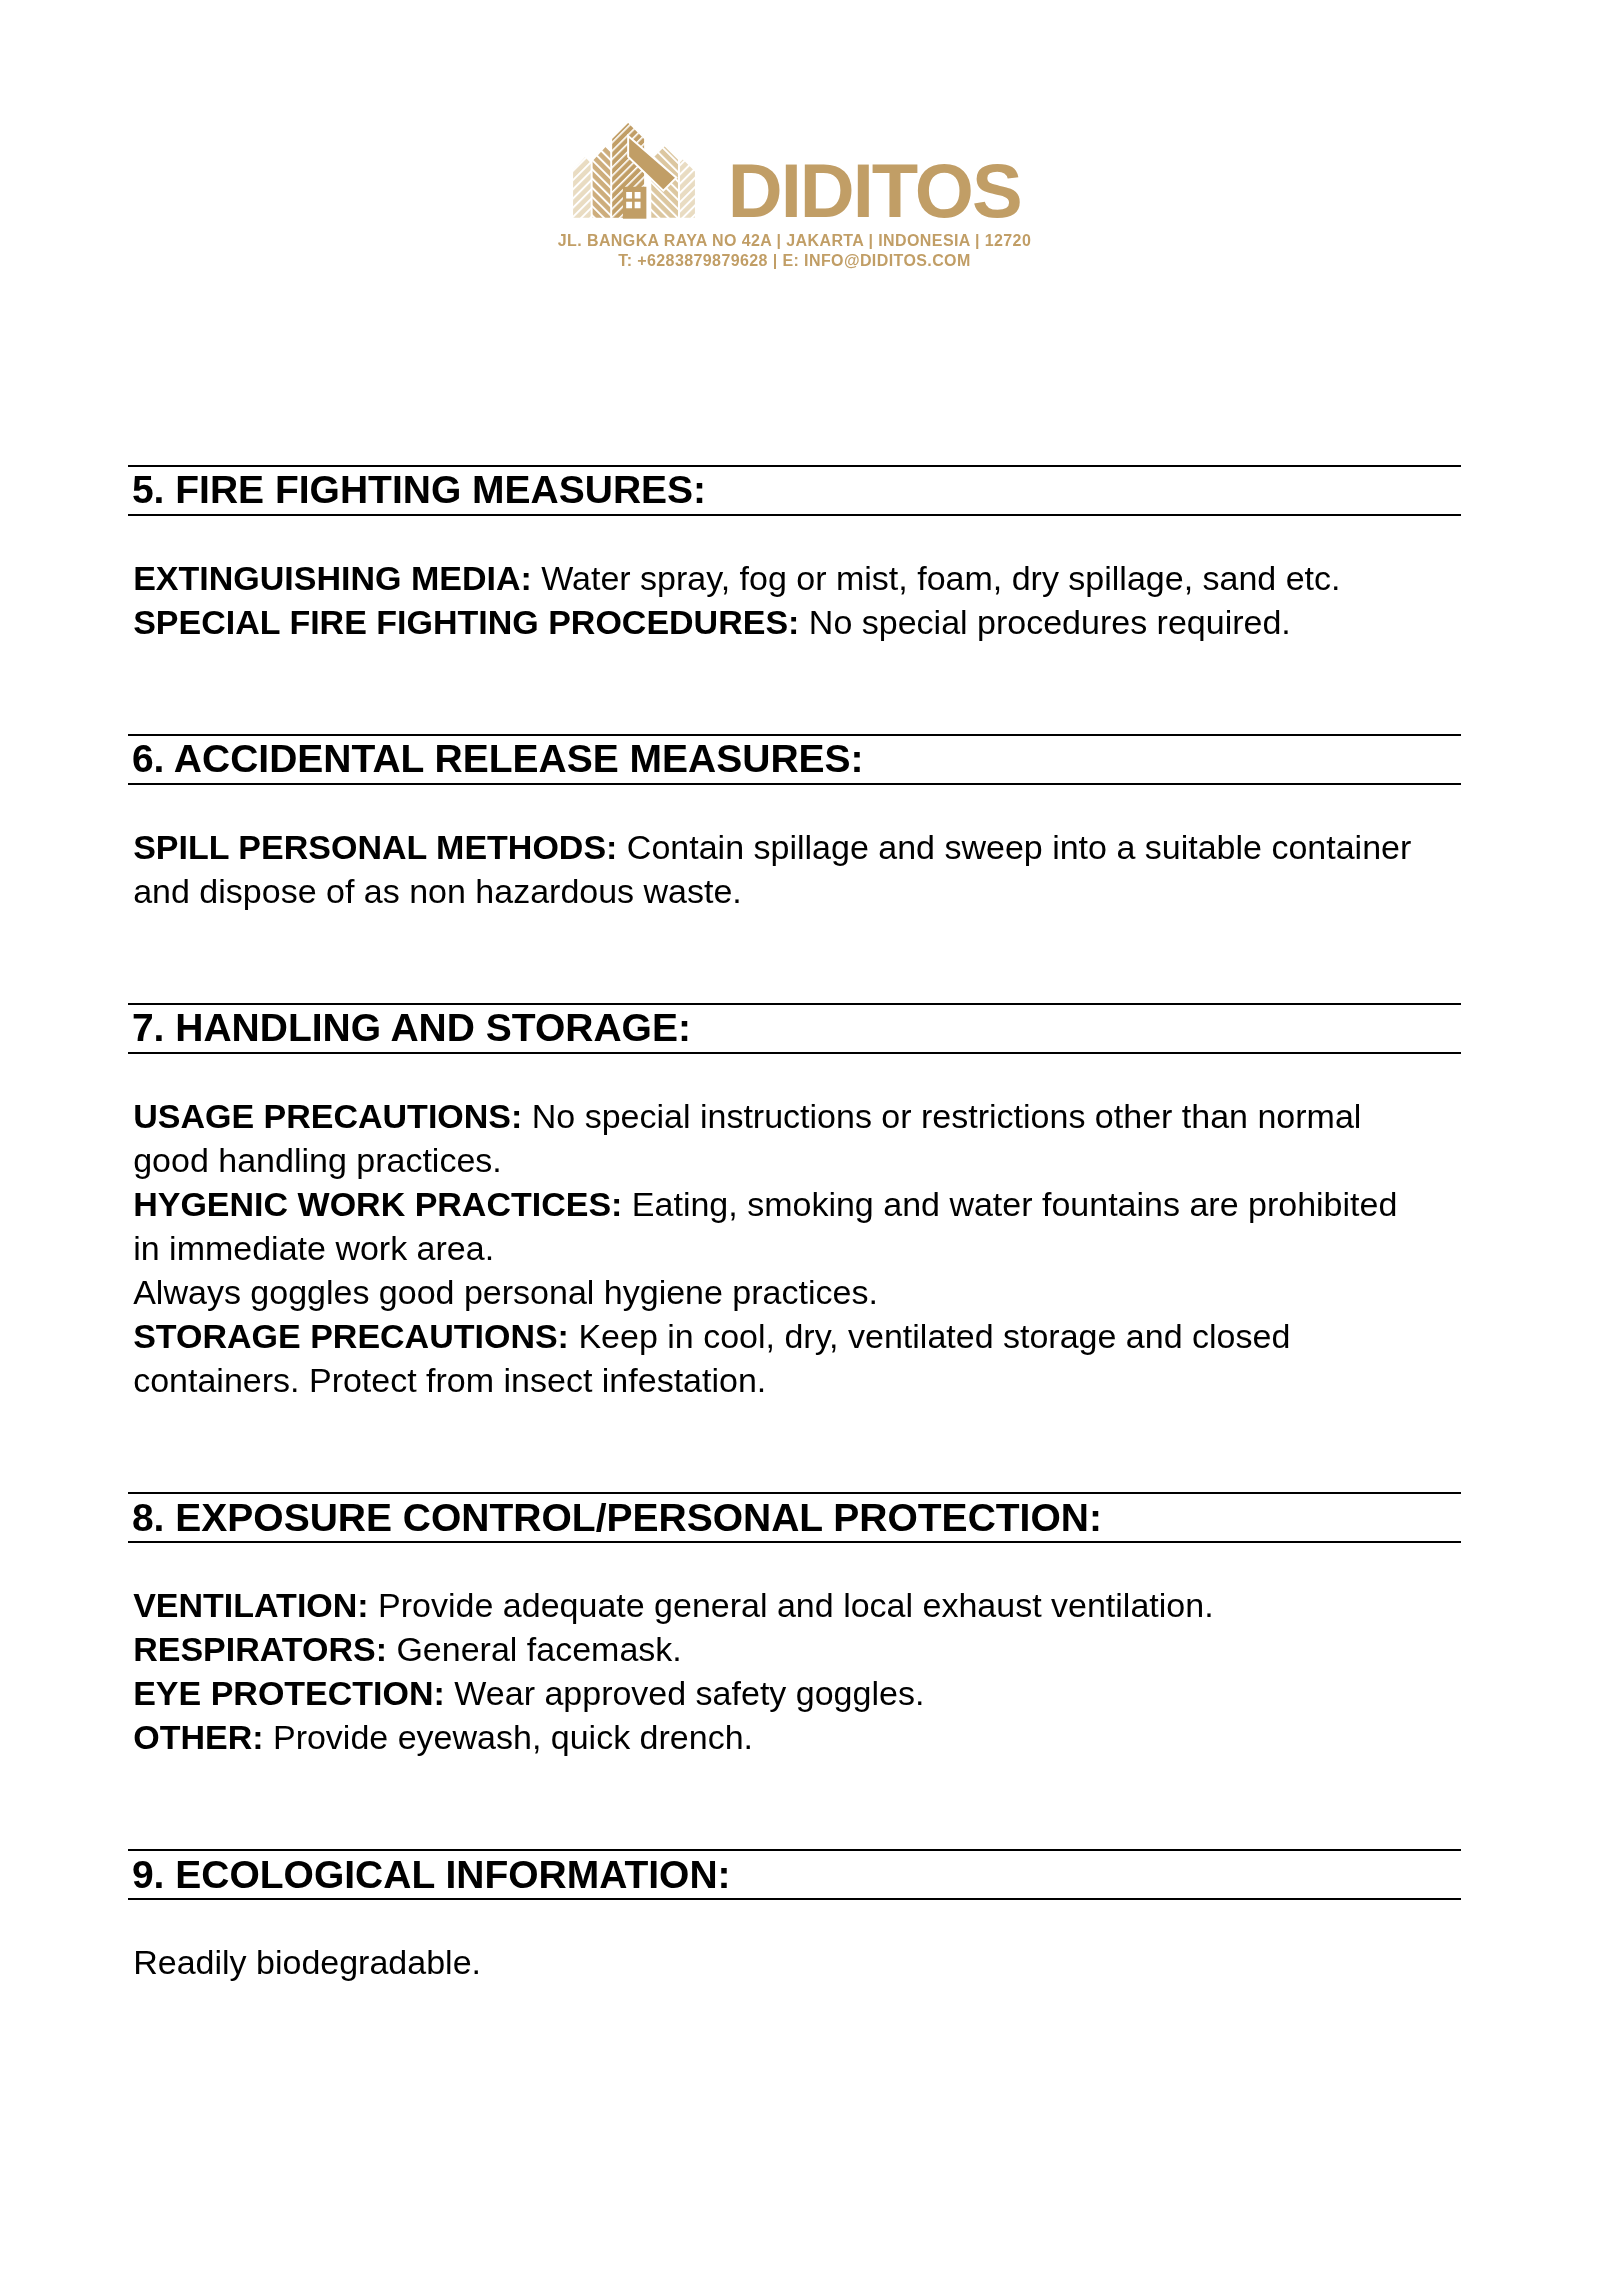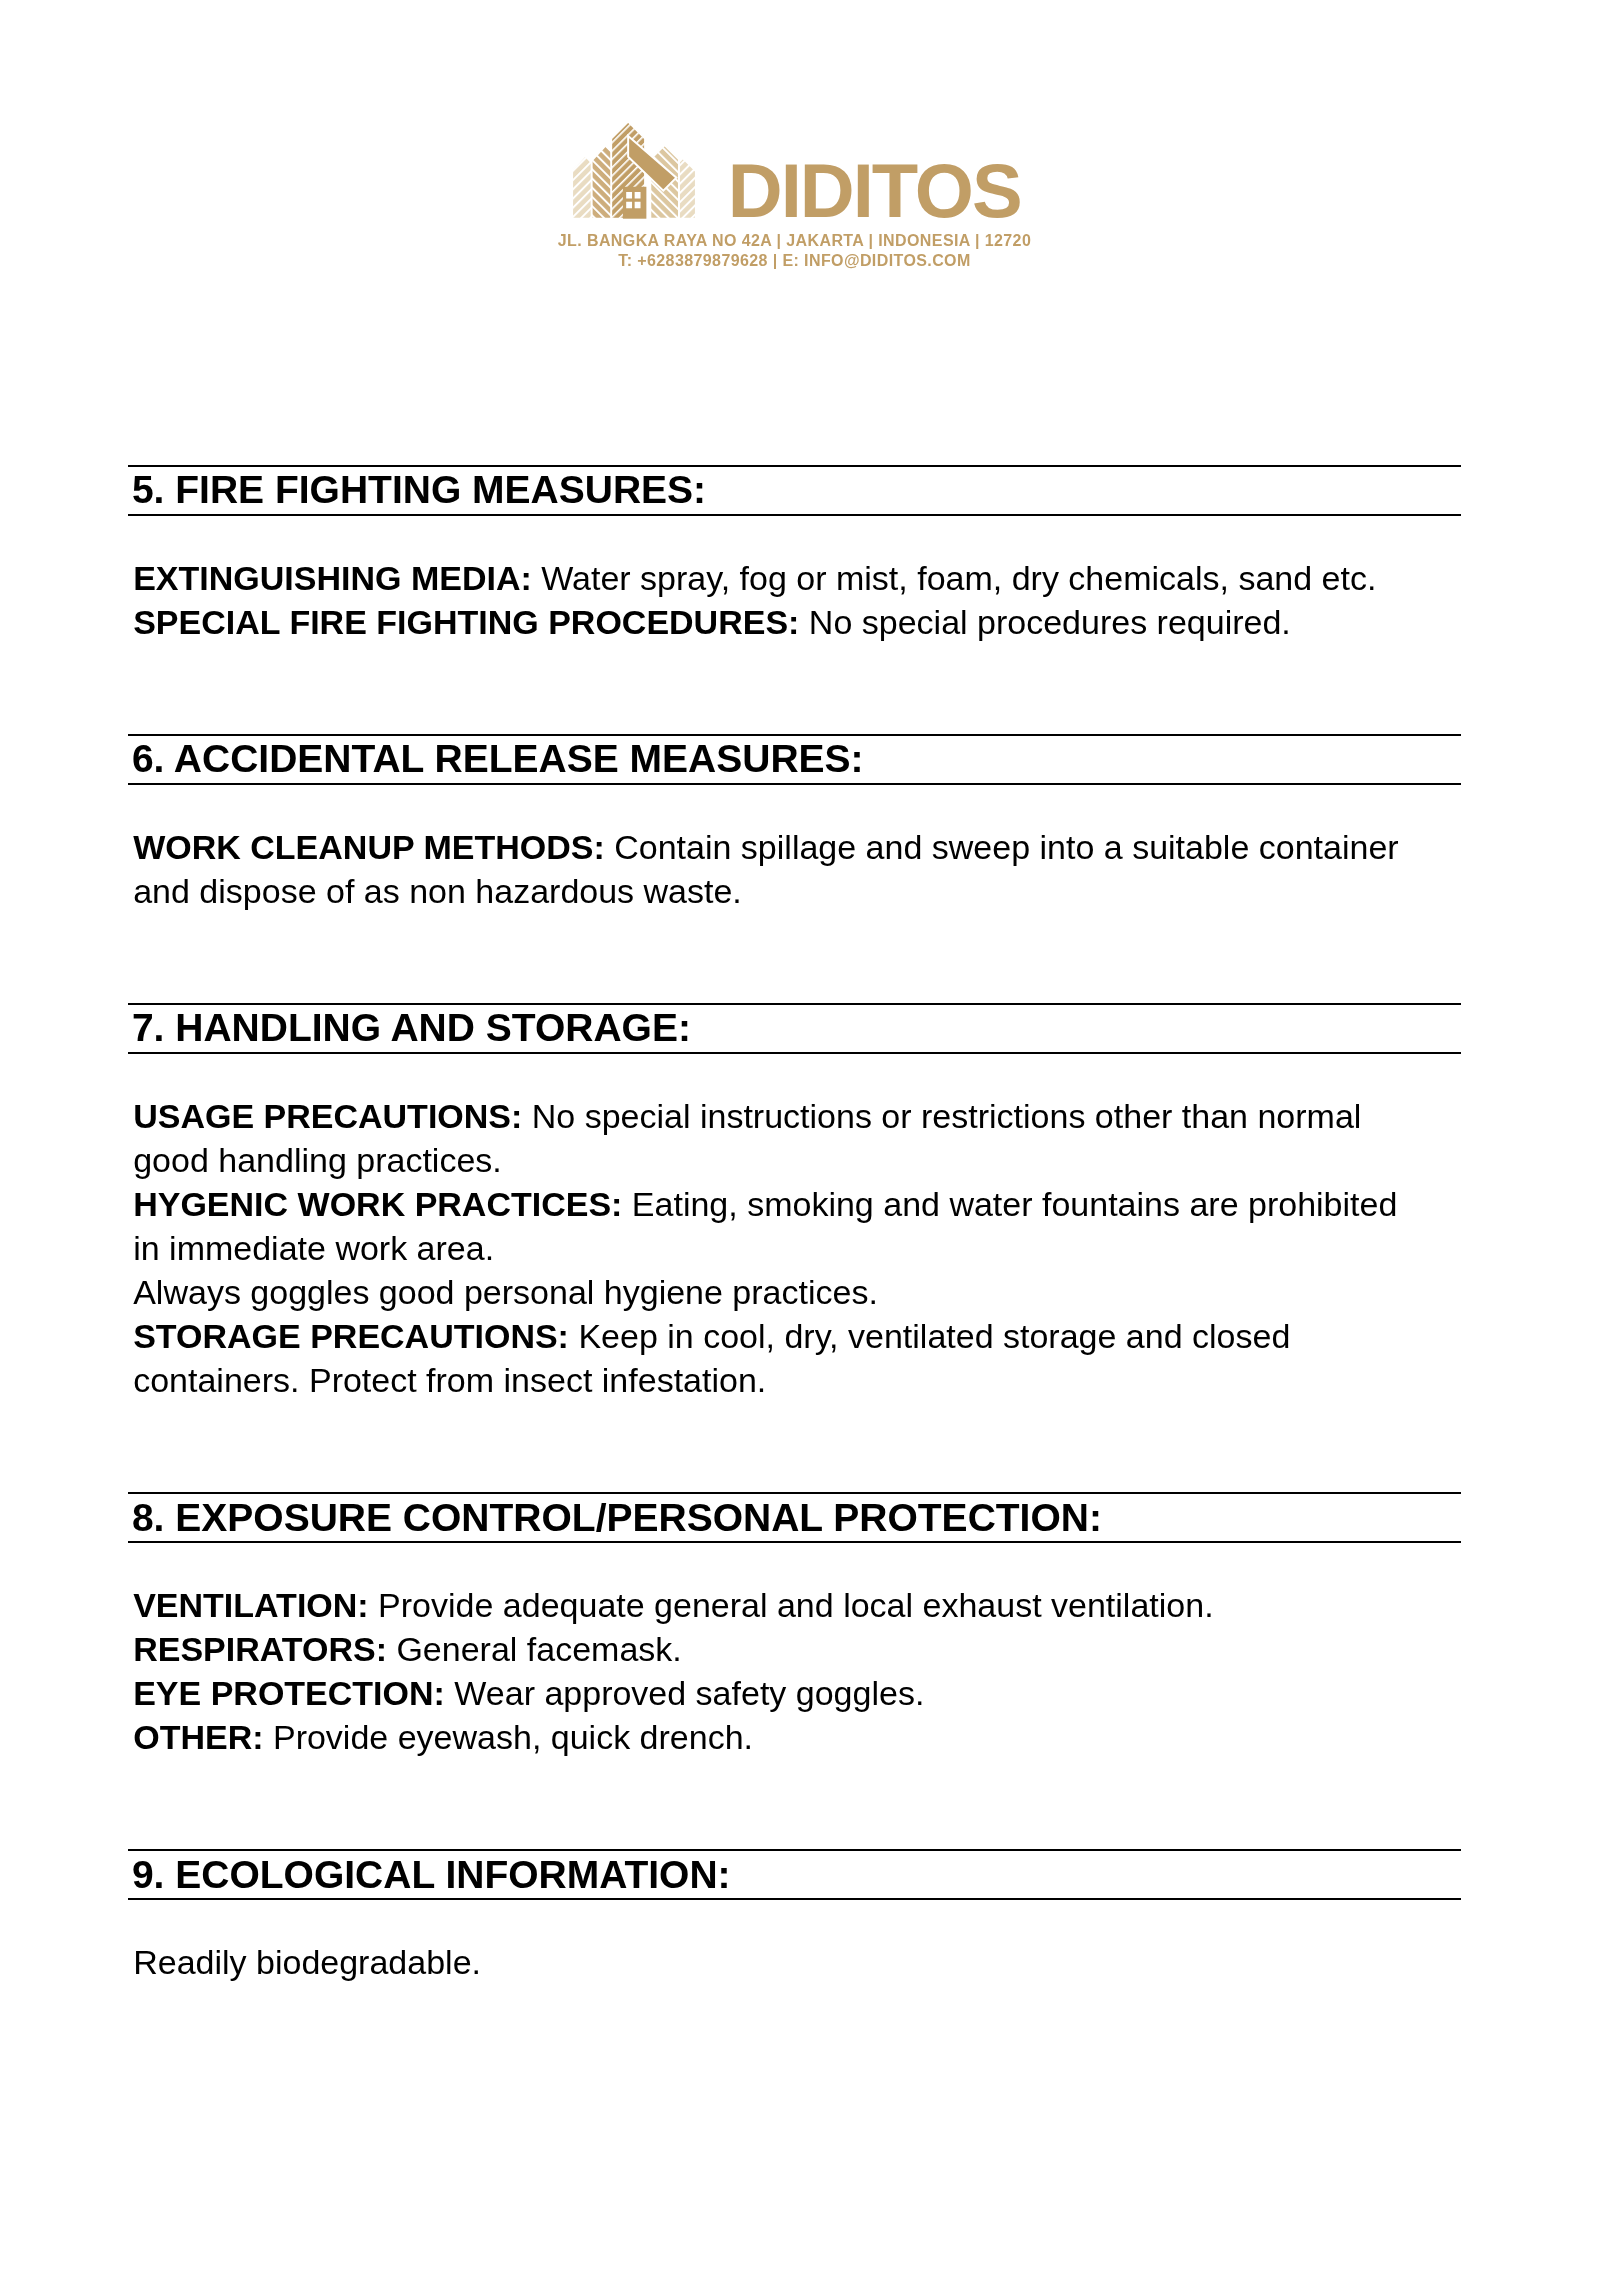--- a/index.html
+++ b/index.html
@@ -81,28 +81,28 @@
       <div class="address">
         <div>JL. BANGKA RAYA NO 42A | JAKARTA | INDONESIA | 12720</div>
         <div>T: +6283879879628 | E: INFO@DIDITOS.COM</div>
       </div>
     </div>
 
     <div class="sections">
         <section class="section">
           <div class="section-header">5. FIRE FIGHTING MEASURES:</div>
           <div class="section-body">
-            <p class="para"><b>EXTINGUISHING MEDIA:</b><span> Water spray, fog or mist, foam, dry chemicals, sand etc.</span></p>
+            <p class="para"><b>EXTINGUISHING MEDIA:</b><span> Water spray, fog or mist, foam, dry spillage, sand etc.</span></p>
             <p class="para"><b>SPECIAL FIRE FIGHTING PROCEDURES:</b><span> No special procedures required.</span></p>
           </div>
         </section>
         <section class="section">
           <div class="section-header">6. ACCIDENTAL RELEASE MEASURES:</div>
           <div class="section-body">
-            <p class="para"><b>WORK CLEANUP METHODS:</b><span> Contain spillage and sweep into a suitable container
+            <p class="para"><b>SPILL PERSONAL METHODS:</b><span> Contain spillage and sweep into a suitable container
 and dispose of as non hazardous waste.</span></p>
           </div>
         </section>
         <section class="section">
           <div class="section-header">7. HANDLING AND STORAGE:</div>
           <div class="section-body">
             <p class="para"><b>USAGE PRECAUTIONS:</b><span> No special instructions or restrictions other than normal
 good handling practices.</span></p>
             <p class="para"><b>HYGENIC WORK PRACTICES:</b><span> Eating, smoking and water fountains are prohibited
 in immediate work area.</span></p>

